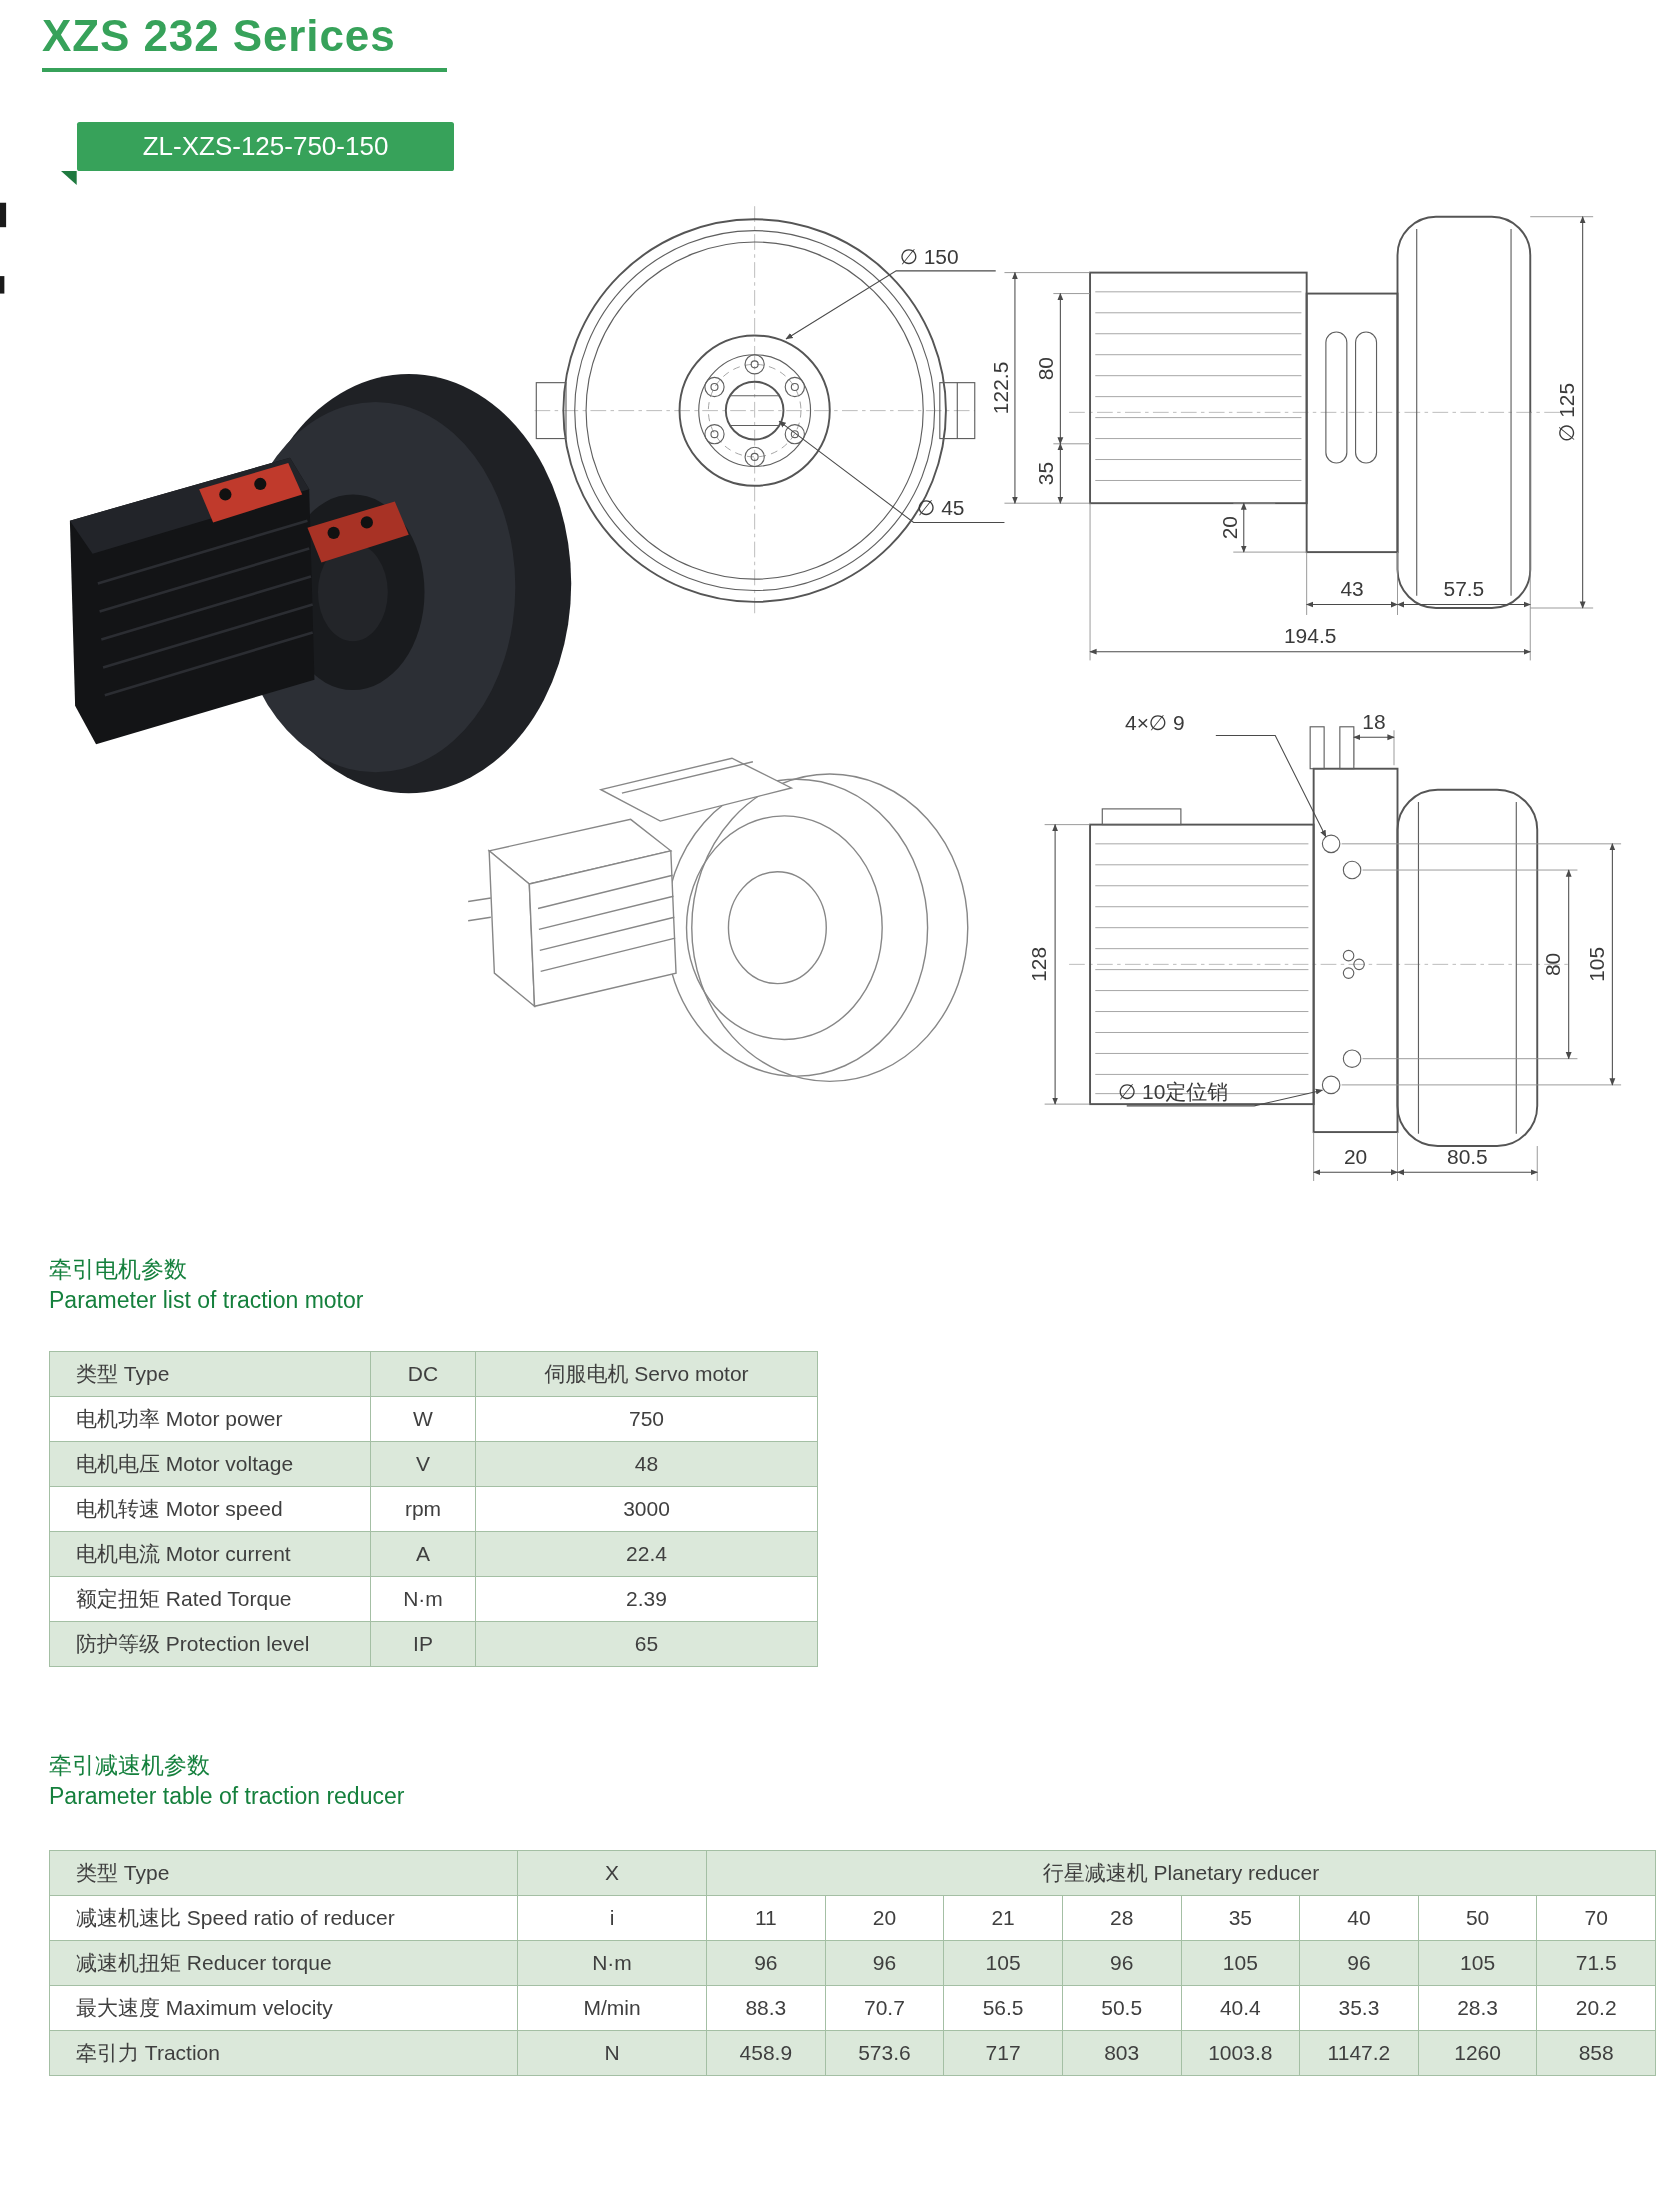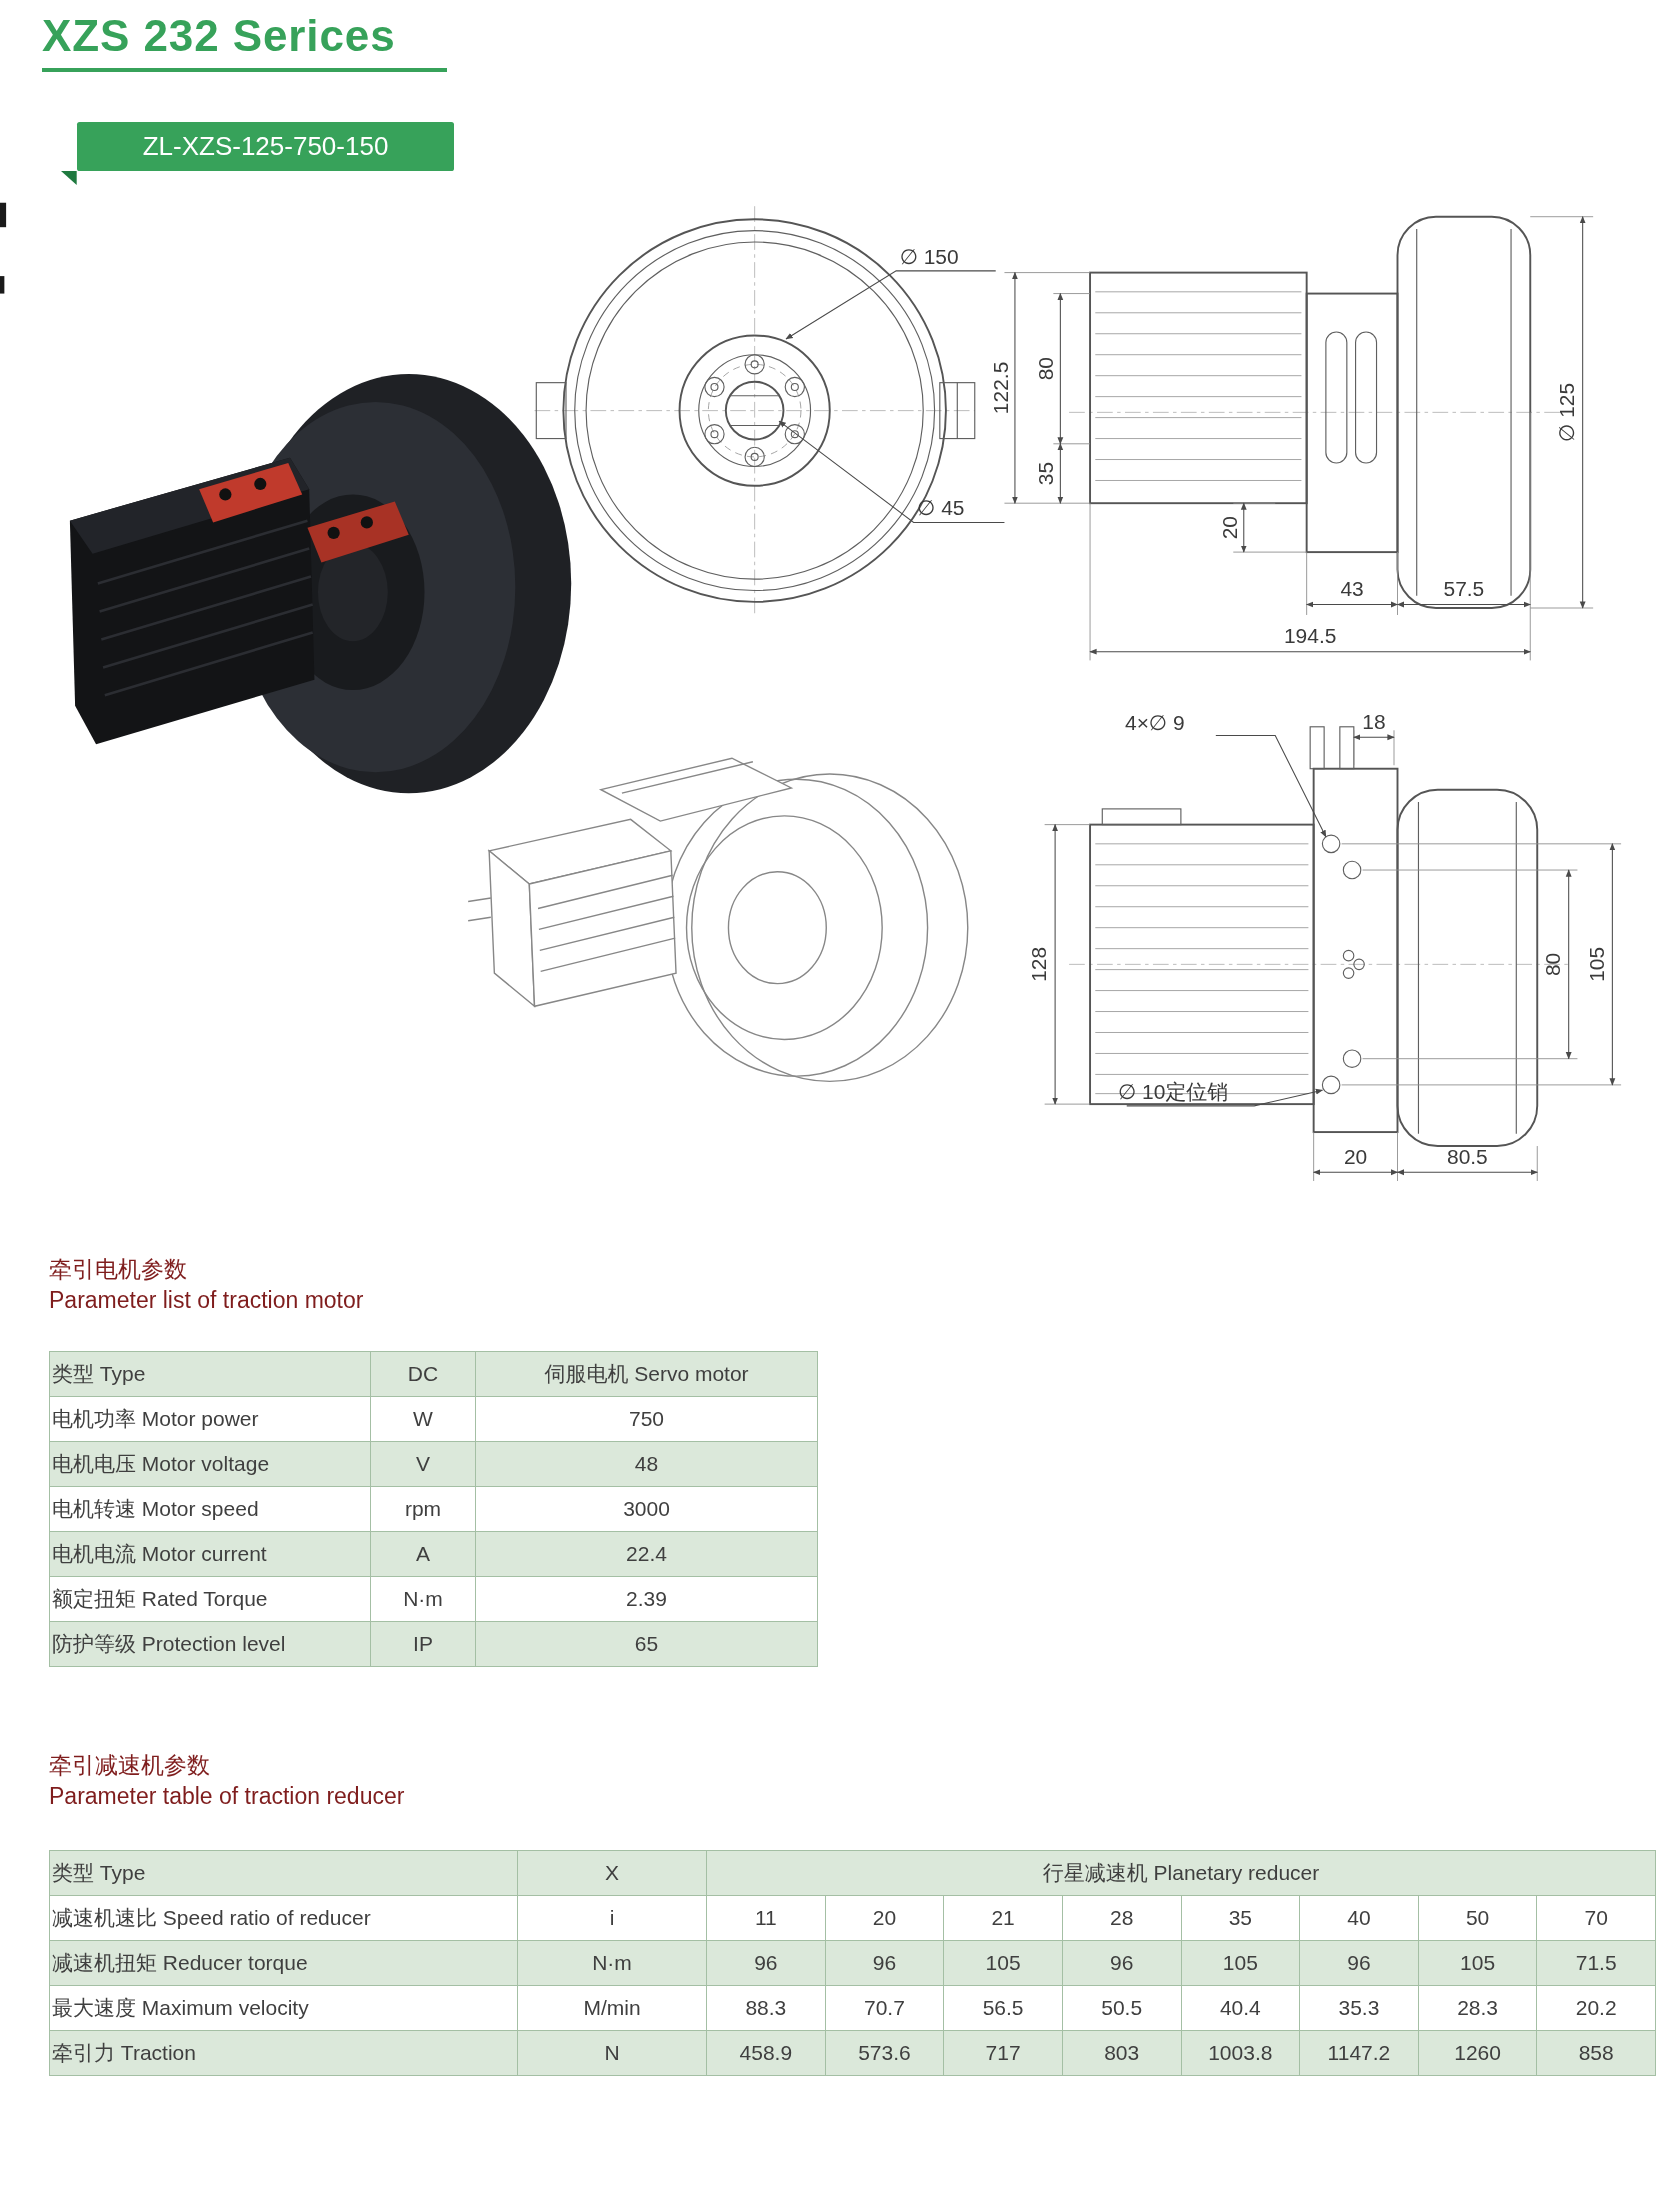--- a/index.html
+++ b/index.html
@@ -5,24 +5,24 @@
   *{margin:0;padding:0;box-sizing:border-box}
   html,body{background:#fff}
   body{width:1677px;height:2197px;position:relative;font-family:"Liberation Sans",sans-serif;color:#3c3c3c;overflow:hidden}
   .abs{position:absolute}
   .page-title{left:42px;top:10.5px;font-size:44px;font-weight:bold;color:#37a25a;letter-spacing:0.9px}
   .title-underline{left:42px;top:68px;width:405px;height:3.5px;background:#37a25a}
   .model-badge{left:77px;top:122px;width:377px;height:49px;background:#37a25a;color:#fff;font-size:26px;
     font-weight:normal;display:flex;align-items:center;justify-content:center;border-radius:2.6px}
   .badge-fold{left:61px;top:171px;width:15.7px;height:14px;background:#1f7a40;
     clip-path:polygon(100% 0,100% 100%,0 0)}
-  .sec-title{font-size:23px;color:#7f1d1d;line-height:31px}
+  .sec-title{font-size:23px;color:#15803d;line-height:31px}
   table.ptable{border-collapse:collapse;table-layout:fixed;font-size:21px;color:#3f3f3f;background:#fff}
   .ptable td{border:0.9px solid #a4bfa4;height:45px;padding:0 5.2px;white-space:nowrap;overflow:hidden}
-  .ptable td.lbl{text-align:left;padding-left:2px}
+  .ptable td.lbl{text-align:left;padding-left:26px}
   .ptable td.unit,.ptable td.val{text-align:center}
   .ptable tbody tr:nth-child(odd){background:#dbe8da}
   
   .edge{stroke:#555;stroke-width:2.2;fill:none}
   .edge2{stroke:#5f5f5f;stroke-width:1.3;fill:none}
   .fin{stroke:#9a9a9a;stroke-width:1;fill:none}
   .dim{stroke:#4a4a4a;stroke-width:1.2;fill:none}
   .ext{stroke:#8c8c8c;stroke-width:1;fill:none}
   .cl{stroke:#b3b3b3;stroke-width:1;stroke-dasharray:18 5 4 5;fill:none}
   .iso{stroke:#878787;stroke-width:1.6;fill:none}

